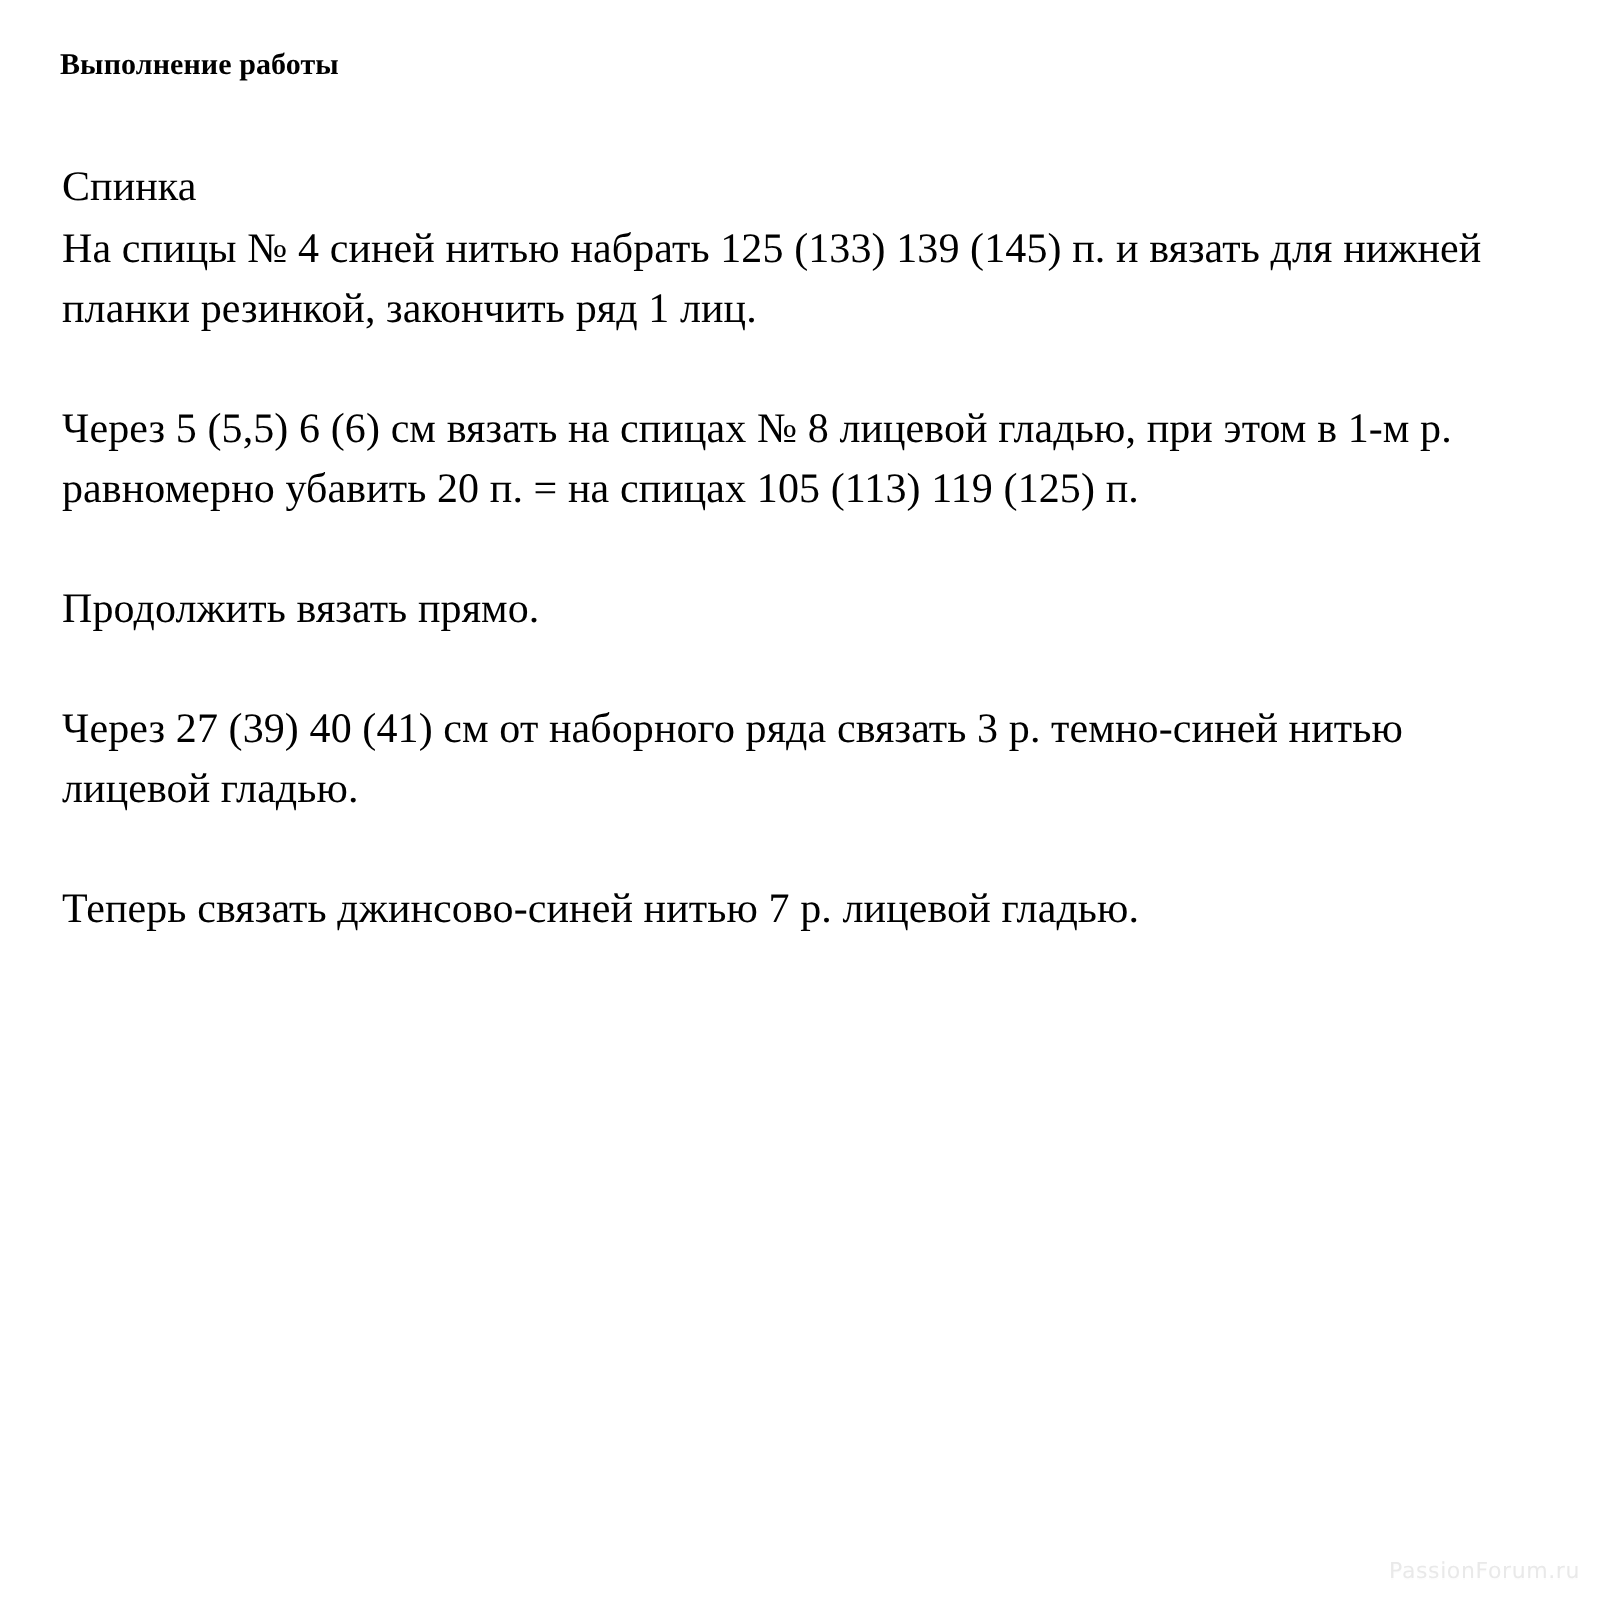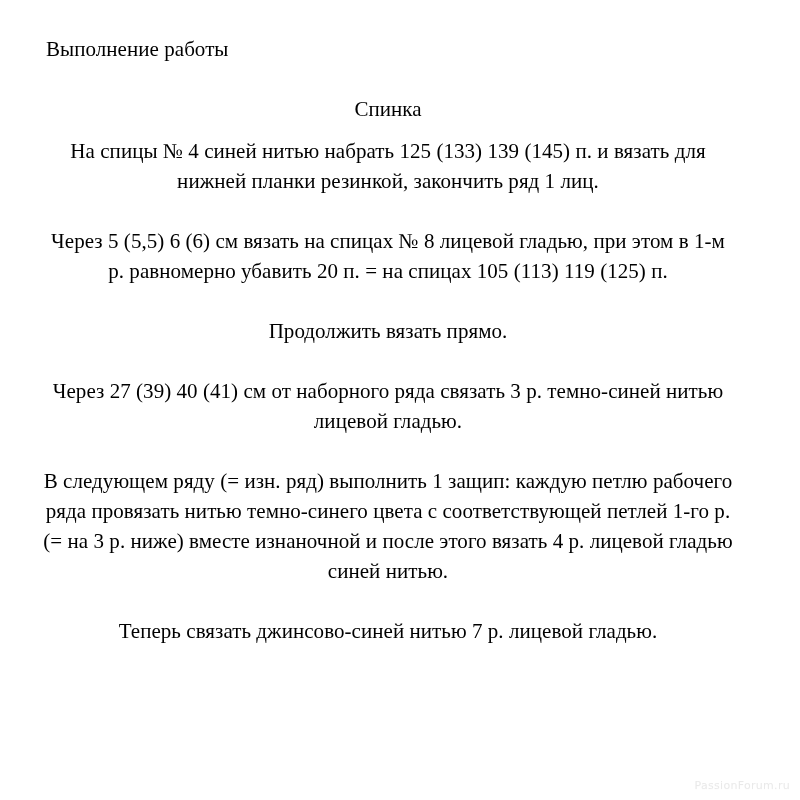--- a/index.html
+++ b/index.html
@@ -29,33 +29,33 @@
   }
 
   .doc-body {
     font-size: 21px;
     line-height: 30px;
     letter-spacing: 0.05px;
     width: 716px;
   }
 
   .heading {
-    font-size: 21px;
+    font-size: 15px;
     line-height: 30px;
-    font-weight: 400;
-    margin: 16px;
+    font-weight: 700;
+    margin: 0;
     padding: 0;
   }
 
   .para {
-    margin: 12px;
+    margin: 1px;
     padding: 0;
     font-size: 21px;
     line-height: 30px;
-    text-align: center;
+    text-align: left;
     hyphens: none;
   }
 
   
   .gap-block {
     margin-top: 30px;
   }
 
   
   .tight-block {
@@ -87,21 +87,20 @@
     <p class="para gap-block">Спинка</p>
 
     <p class="para tight-block">На спицы № 4 синей нитью набрать 125 (133) 139 (145) п. и вязать для нижней планки резинкой, закончить ряд 1 лиц.</p>
 
     <p class="para gap-block">Через 5 (5,5) 6 (6) см вязать на спицах № 8 лицевой гладью, при этом в 1-м р. равномерно убавить 20 п. = на спицах 105 (113) 119 (125) п.</p>
 
     <p class="para gap-block">Продолжить вязать прямо.</p>
 
     <p class="para gap-block">Через 27 (39) 40 (41) см от наборного ряда связать 3 р. темно-синей нитью лицевой гладью.</p>
 
-    <p class="para gap-block">В следующем ряду (= изн. ряд) выполнить 1 защип: каждую петлю рабочего ряда провязать нитью темно-синего цвета с соответствующей петлей 1-го р. (= на 3 р. ниже) вместе изнаночной и после этого вязать 4 р. лицевой гладью синей нитью.</p>
 
 
     <p class="para gap-block">Теперь связать джинсово-синей нитью 7 р. лицевой гладью.</p>
 
   </div>
 </div>
 
 <div class="watermark">PassionForum.ru</div>
 
 </body></html>

